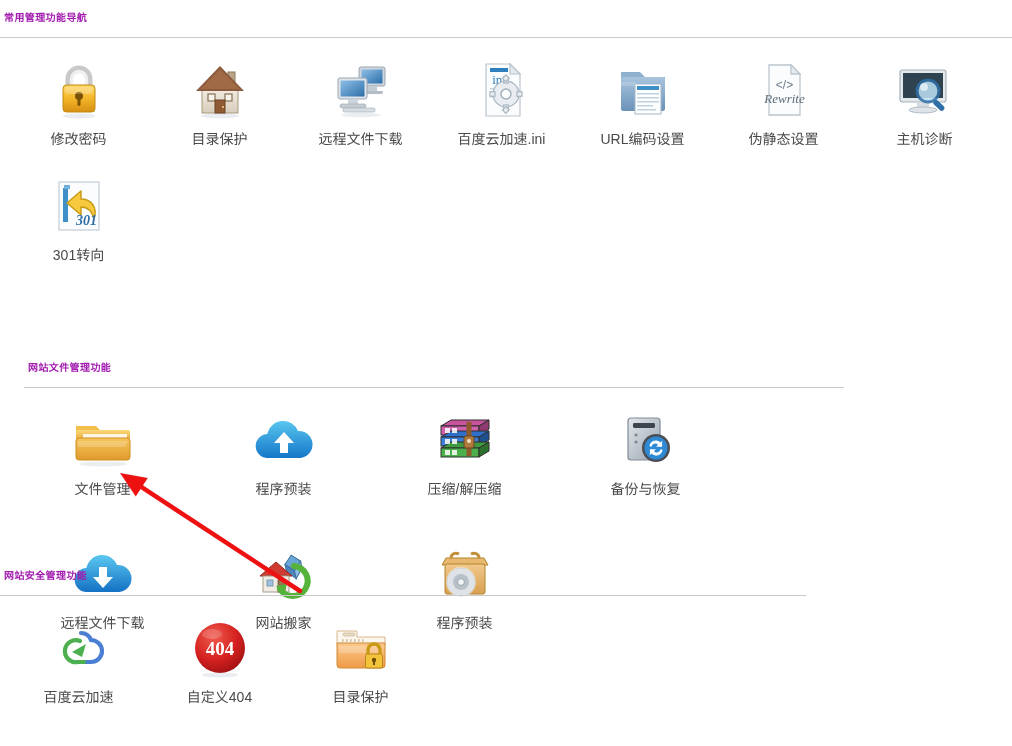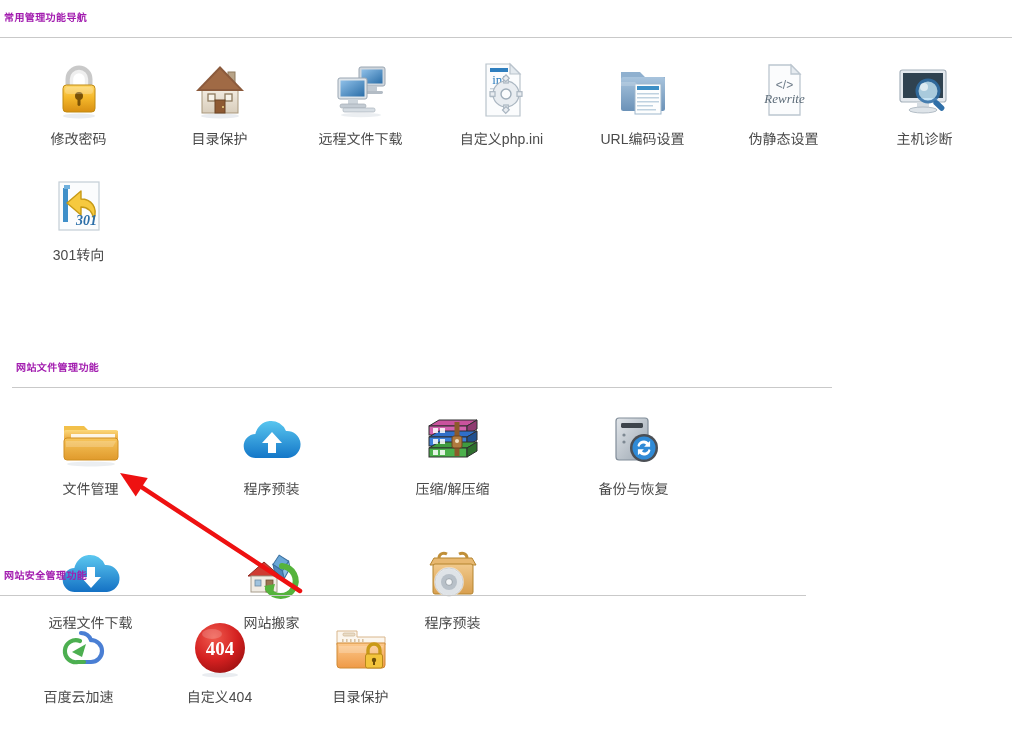--- a/index.html
+++ b/index.html
@@ -75,21 +75,21 @@
     line-height: 18px;
     color: #4a4a4a;
     white-space: nowrap;
   }
 
   
   #sec-0 { position: absolute; top: 8px; left: 0; width: 1012px; }
   #sec-0 .grid { margin-top: 16px; }
   #sec-0 .grid .tile { margin-bottom: 22px; }
 
-  #sec-1 { position: absolute; top: 358px; left: 12px; width: 820px; }
+  #sec-1 { position: absolute; top: 358px; left: 0; width: 820px; padding-left: 24px; }
   #sec-1 .grid { margin-top: 16px; gap: 40px; }
 
   #sec-2 { position: absolute; top: 566px; left: 0; width: 806px; }
   #sec-2 .grid { margin-top: 16px; }
 
   .annotation-layer {
     position: absolute;
     inset: 0;
     pointer-events: none;
     z-index: 50;
@@ -192,21 +192,21 @@
                   <rect x="-2.3" y="11" width="4.6" height="5"></rect>
                 <rect x="-16" y="-2.3" width="5" height="4.6"></rect>
                   <rect x="11" y="-2.3" width="5" height="4.6"></rect>
                 <rect x="-13.5" y="-13.5" width="4.6" height="5" transform="rotate(45)"></rect>
                 <rect x="8.9" y="8.9" width="4.6" height="5" transform="rotate(45)"></rect>
               </g>
               <circle r="5" fill="#fbfcfd" stroke="#9fadb9" stroke-width="1.4"></circle>
             </g>
           </svg>
         </span>
-        <span class="cap">自定义php.ini</span>
+        <span class="cap">百度云加速.ini</span>
       </a>
 
       <a class="tile" href="#">
         <span class="ico">
           <svg viewBox="0 0 64 64">
             <defs>
               <linearGradient id="g-bluef" x1="0" y1="0" x2="0" y2="1">
                 <stop offset="0%" stop-color="#a8c4dd"></stop>
                   <stop offset="100%" stop-color="#6b92b8"></stop>
               </linearGradient>

